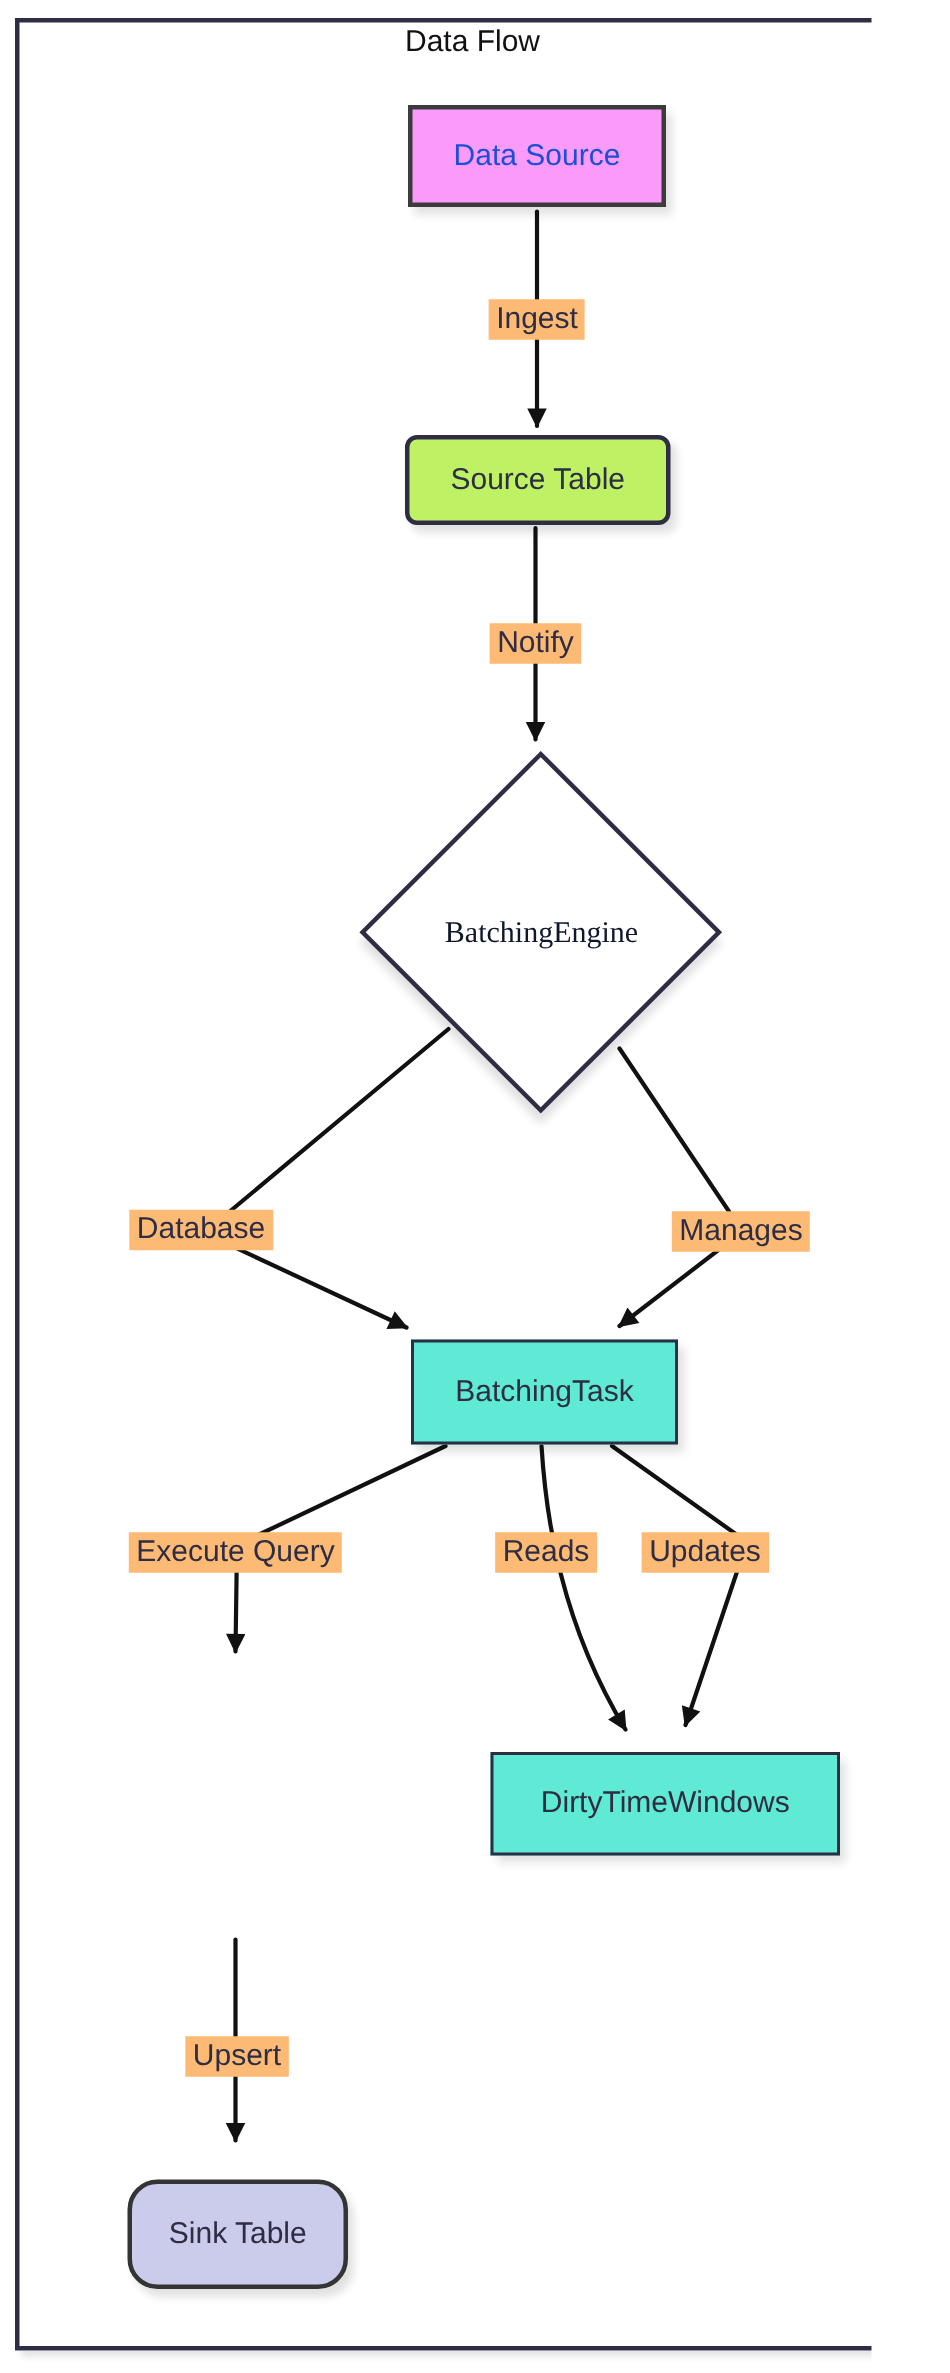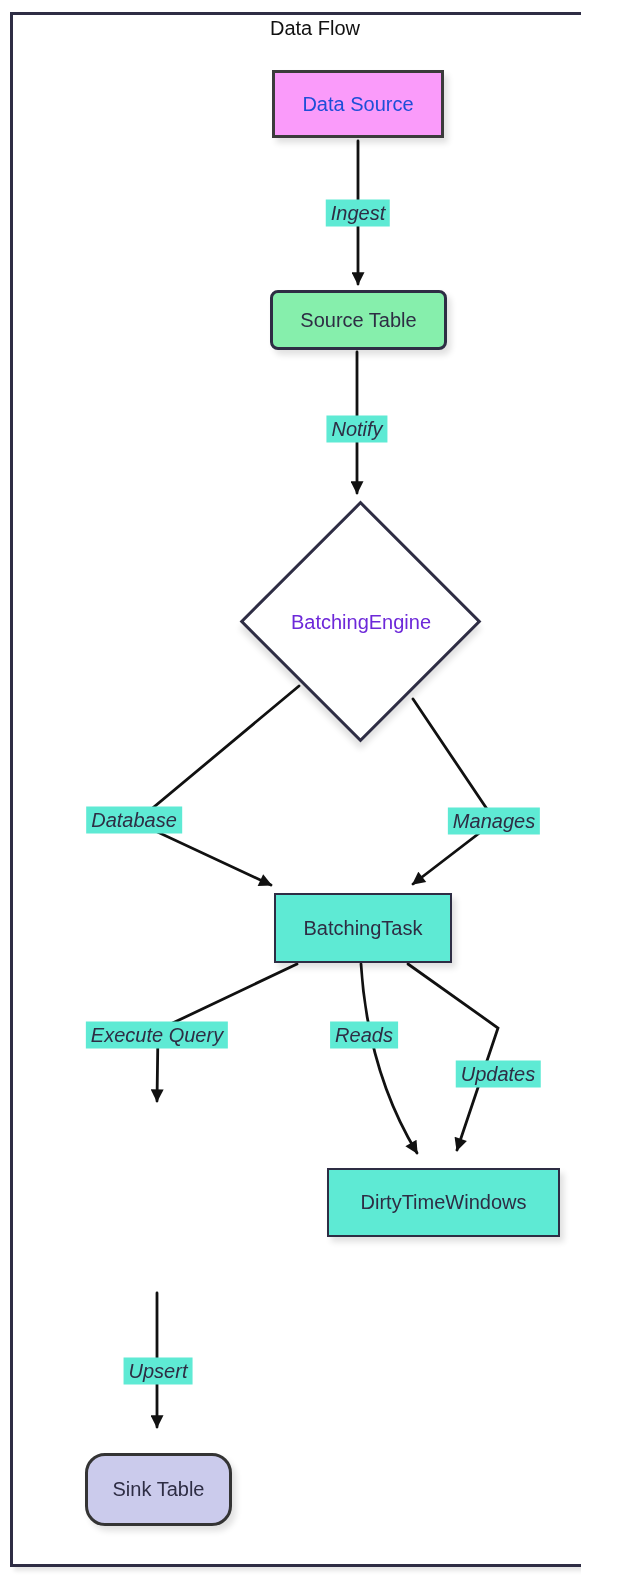--- a/index.html
+++ b/index.html
@@ -25,41 +25,40 @@
   .node{
     position:absolute;display:flex;align-items:center;justify-content:center;
     font-size:20px;color:#2e2d44;text-align:center;box-sizing:border-box;
     white-space:nowrap;
   }
   .rect-node{
     background:#5eead4;border:3px solid #2e2d44;
     box-shadow:4px 5px 6px rgba(0,0,0,0.12);
   }
   .rounded-node{
-    background:#86efac;border:3px solid #2e2d44;border-radius:8px;
+    background:#bef264;border:3px solid #2e2d44;border-radius:8px;
     box-shadow:4px 5px 6px rgba(0,0,0,0.12);
   }
   .diamond-wrap{position:absolute;}
   .diamond-shape{
     position:absolute;box-sizing:border-box;
     background:#ffffff;border:3px solid #2e2d44;
     transform:rotate(45deg);
     box-shadow:5px 5px 6px rgba(0,0,0,0.12);
   }
   .diamond-label{
     position:absolute;left:0;top:0;width:100%;height:100%;
     display:flex;align-items:center;justify-content:center;
-    font-size:20px;color:#6d28d9;white-space:nowrap;
+    font-size:20px;color:#0f172a;white-space:nowrap;font-family:Liberation Serif, serif;
   }
   .edge-label{
     position:absolute;transform:translate(-50%,-50%);
-    background:#5eead4;color:#2e2d44;
+    background:#fdba74;color:#2e2d44;
     font-size:20px;line-height:1.25;padding:1px 5px;
     white-space:nowrap;
-    font-style:italic;
   }
   #n-data-source{
     left:272px;top:70px;width:172px;height:68px;
     background:#fa9bfa;border-color:#3b3b3b;color:#1d4ed8;
   }
   #n-source-table{left:270px;top:290px;width:177px;height:60px;}
   #n-batching-engine{left:240px;top:501px;width:242px;height:242px;}
   #n-batching-engine .diamond-shape{left:35px;top:35px;width:171px;height:171px;}
   #n-batching-task{left:274px;top:893px;width:178px;height:70px;border-width:2.5px;}
   #n-database{left:66px;top:1111px;width:182px;height:182px;}
@@ -122,16 +121,16 @@
   <div class="node rounded-node" id="n-sink-table">
     <span>Sink Table</span>
   </div>
 
   <div class="edge-label" style="left:358px;top:213px;">Ingest</div>
   <div class="edge-label" style="left:357px;top:429px;">Notify</div>
   <div class="edge-label" style="left:134px;top:820px;">Database</div>
   <div class="edge-label" style="left:494px;top:821px;">Manages</div>
   <div class="edge-label" style="left:157px;top:1035px;">Execute Query</div>
   <div class="edge-label" style="left:364px;top:1035px;">Reads</div>
-  <div class="edge-label" style="left:498px;top:1035px;margin-top:39px;">Updates</div>
+  <div class="edge-label" style="left:470px;top:1035px;">Updates</div>
   <div class="edge-label" style="left:158px;top:1371px;">Upsert</div>
 
 </div>
 
 </body></html>

